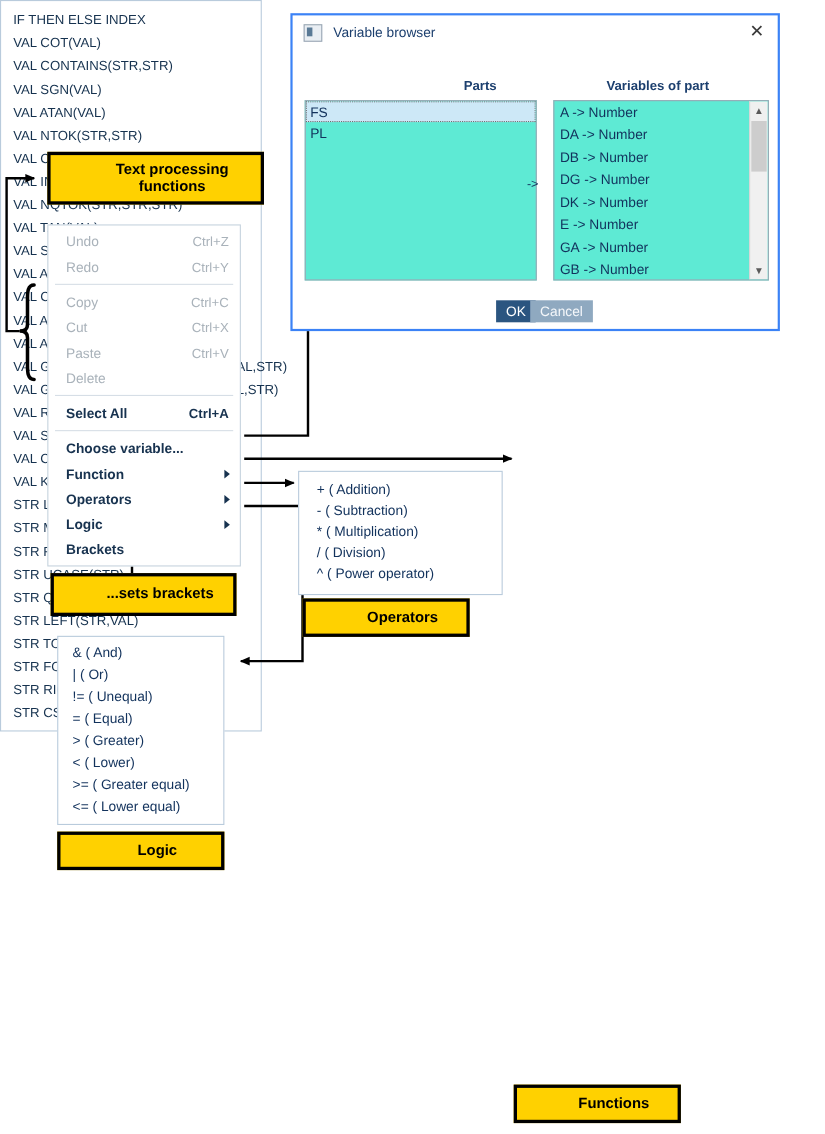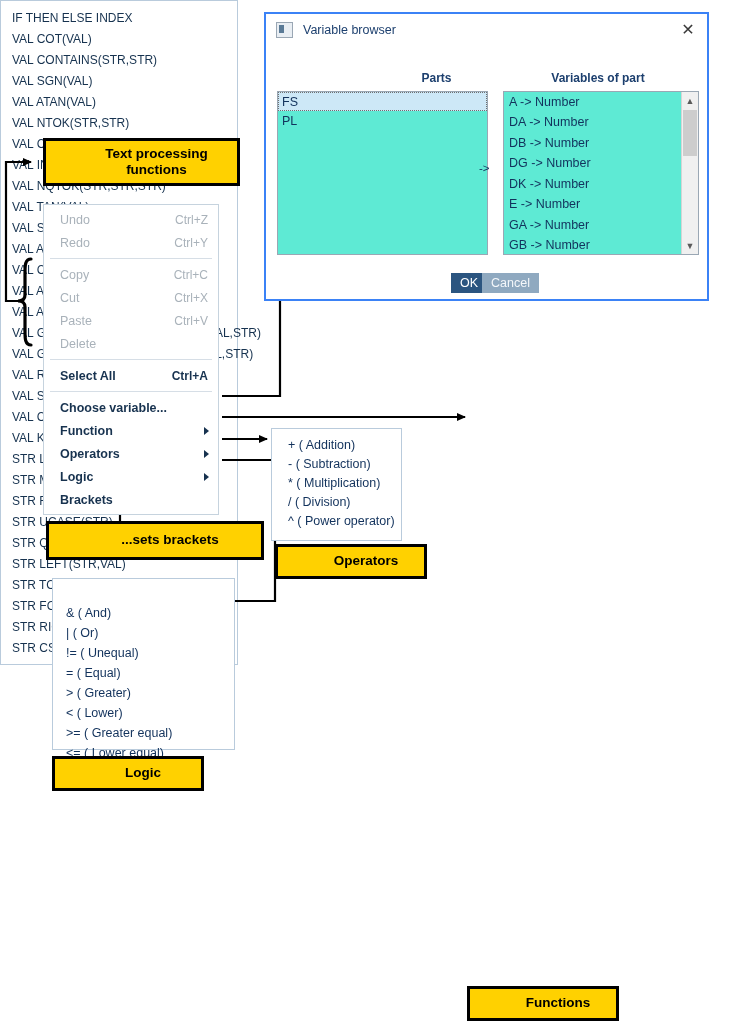--- a/index.html
+++ b/index.html
@@ -97,43 +97,43 @@
     width:0;height:0;border-left:5px solid #17324f;
     border-top:4px solid transparent;border-bottom:4px solid transparent;
   }
   .msep{height:1px;background:#d6dee6;margin:4px 6px;}
 
   
   .poplist{
     position:absolute;background:#ffffff;border:1px solid #b9cbdc;
     box-sizing:border-box;
   }
-  #operators-box{left:271px;top:428px;width:131px;height:113px;padding:6px 0 0 0;}
+  #operators-box{left:271px;top:428px;width:186px;height:113px;padding:6px 0 0 0;}
   #operators-box .pl-row{font-size:12.5px;color:#12325c;padding:2.5px 0 2.5px 16px;}
-  #logic-box{left:52px;top:578px;width:183px;height:172px;padding:24px 0 0 0;}
+  #logic-box{left:52px;top:578px;width:152px;height:172px;padding:4px 0 0 0;}
   #logic-box .pl-row{font-size:12.5px;color:#12325c;padding:3px 0 3px 13px;}
 
   #functions-box{
     left:470px;top:318px;width:238px;height:665px;
     background:#ffffff;border:1px solid #b9cbdc;box-sizing:border-box;
     padding:7px 0 0 0;
   }
   #functions-box .pl-row{
     font-size:12px;color:#16324f;padding:2px 0 2px 11px;white-space:nowrap;
     line-height:17px;
   }
 
   
   .callout{
     position:absolute;background:#FFD100;border:3px solid #000000;
     box-sizing:border-box;display:flex;align-items:center;justify-content:center;
     text-align:center;font-weight:bold;color:#000000;line-height:1.22;padding-left:30px;
   }
   #cb-text{left:43px;top:138px;width:197px;height:48px;font-size:13.5px;}
-  #cb-brackets{left:46px;top:521px;width:218px;height:39px;font-size:13.5px;}
+  #cb-brackets{left:46px;top:521px;width:169px;height:39px;font-size:13.5px;}
   #cb-operators{left:275px;top:544px;width:152px;height:35px;font-size:13.5px;}
   #cb-logic{left:52px;top:756px;width:152px;height:35px;font-size:13.5px;}
   #cb-functions{left:467px;top:986px;width:152px;height:35px;font-size:13.5px;}
 
   
   #connectors{position:absolute;left:0;top:0;width:750px;height:1031px;pointer-events:none;}
 </style>
 </head>
 <body>
 

